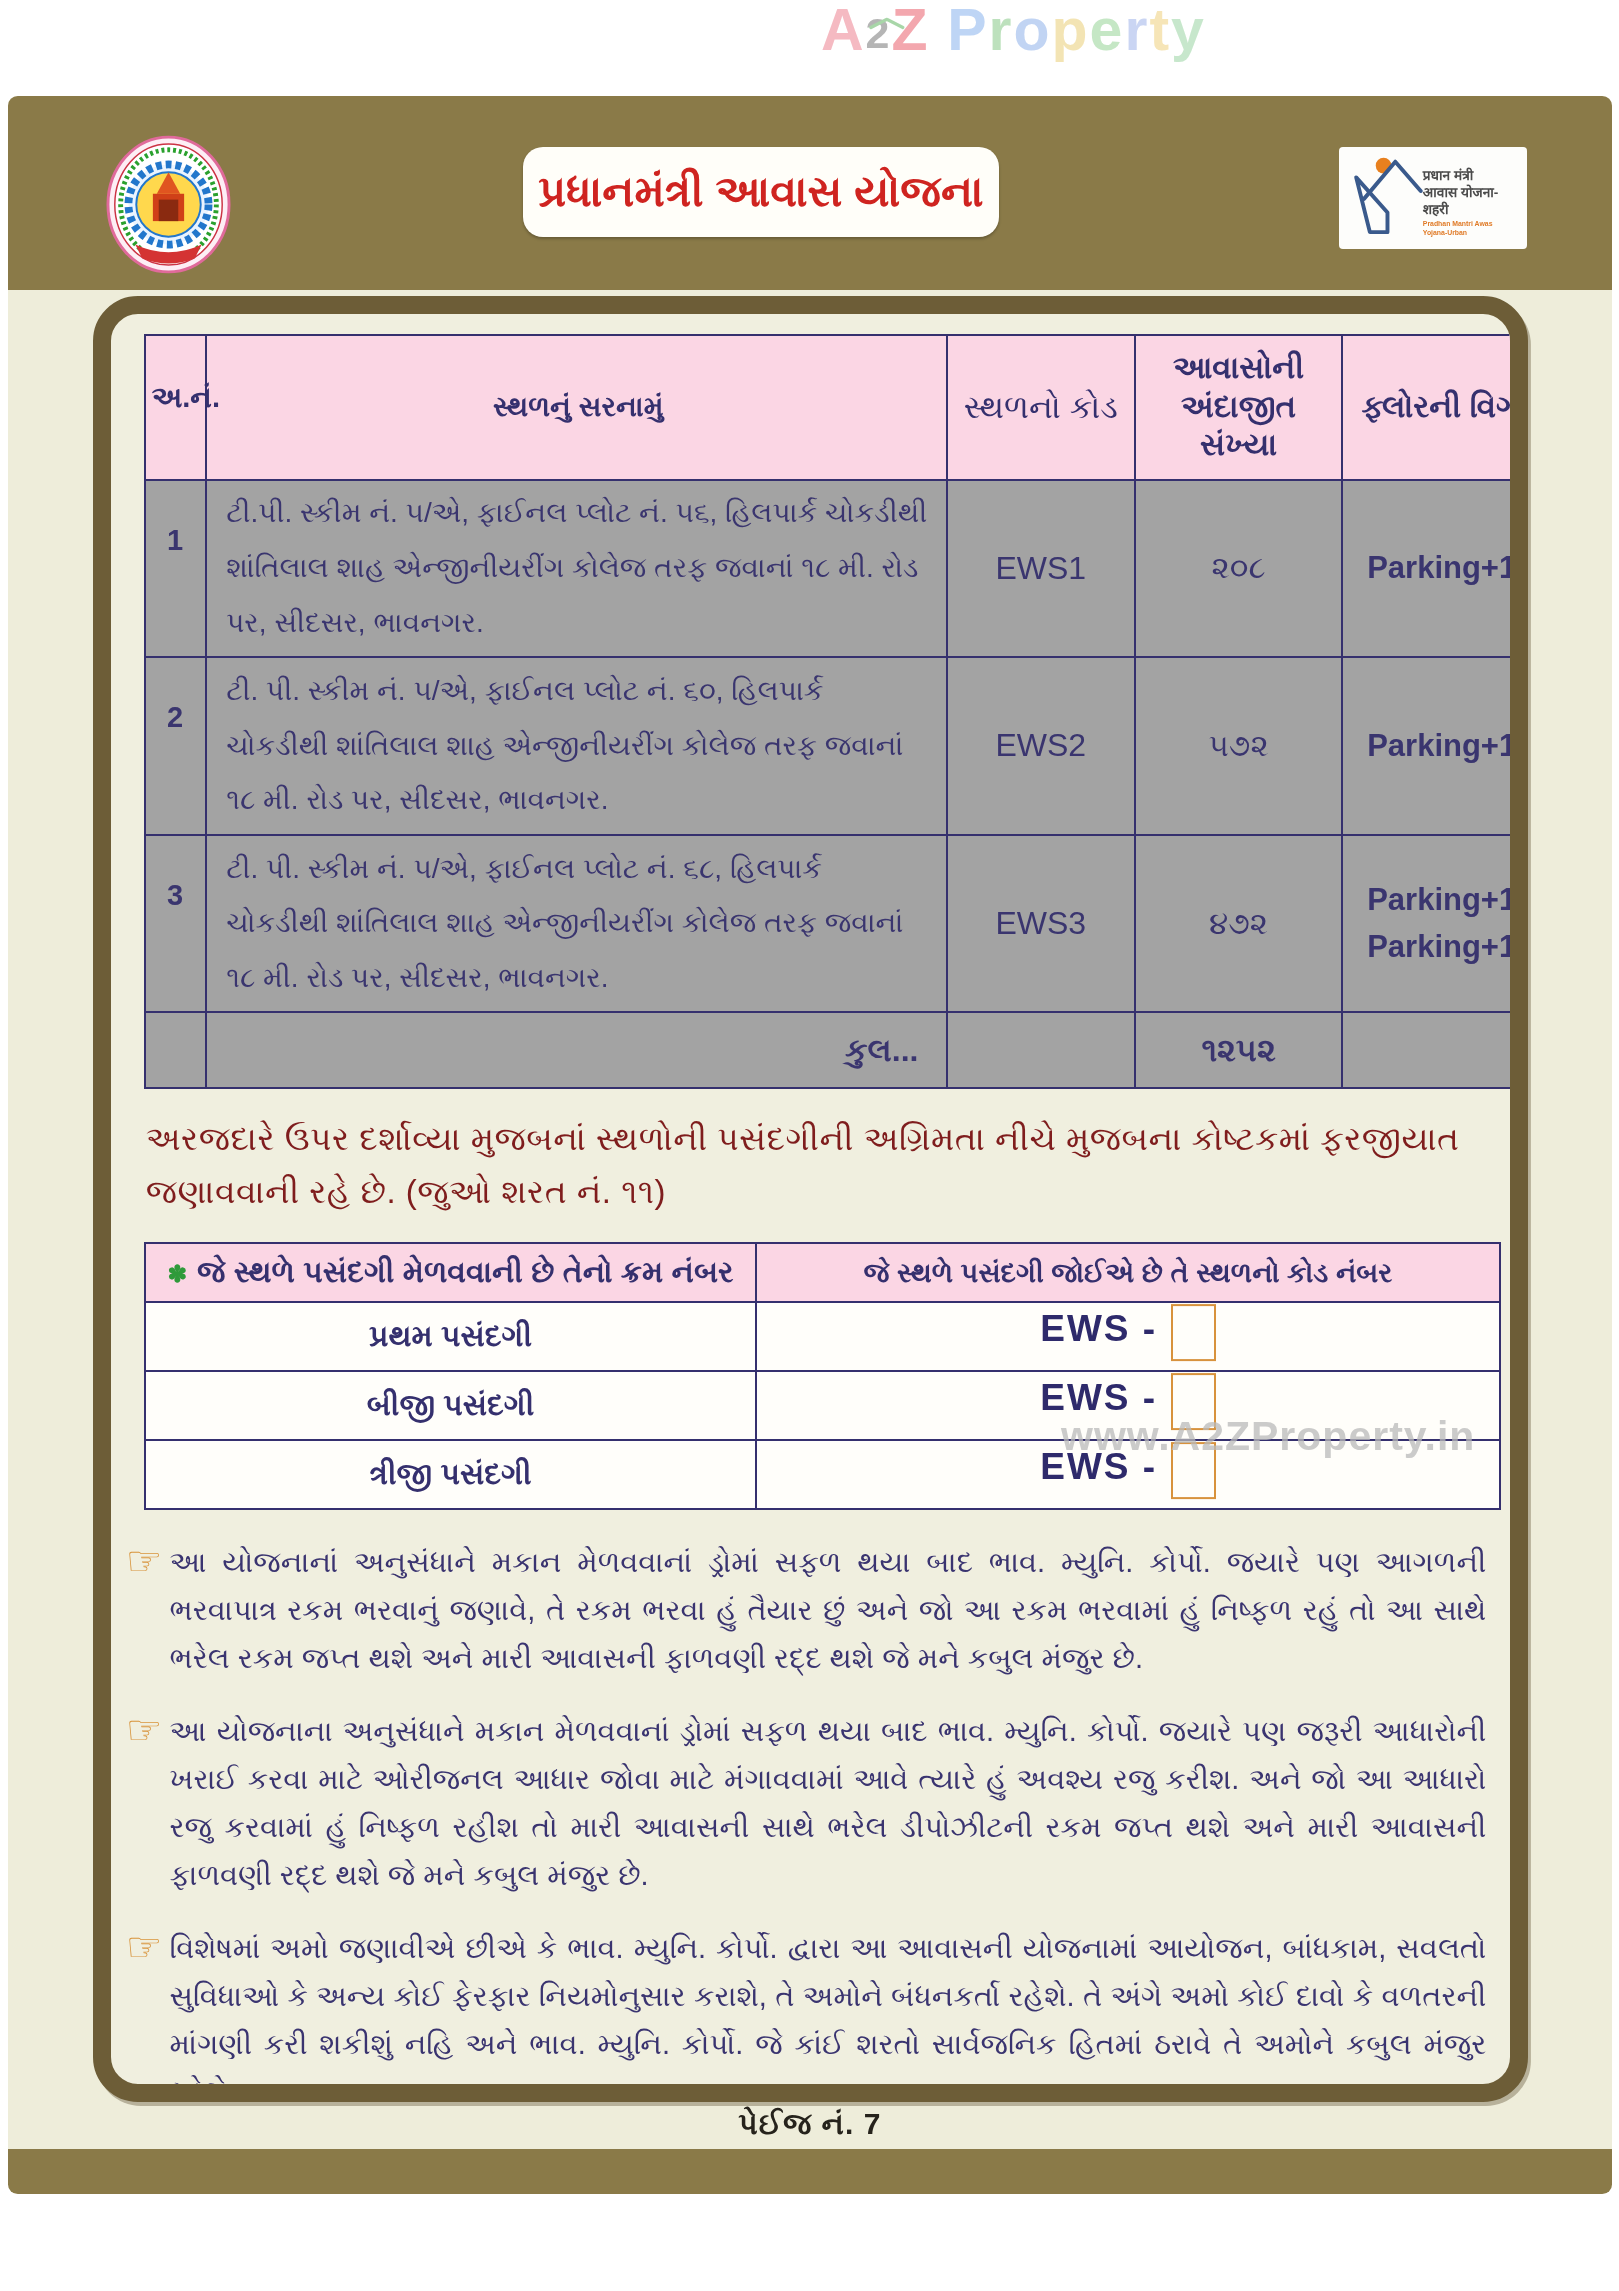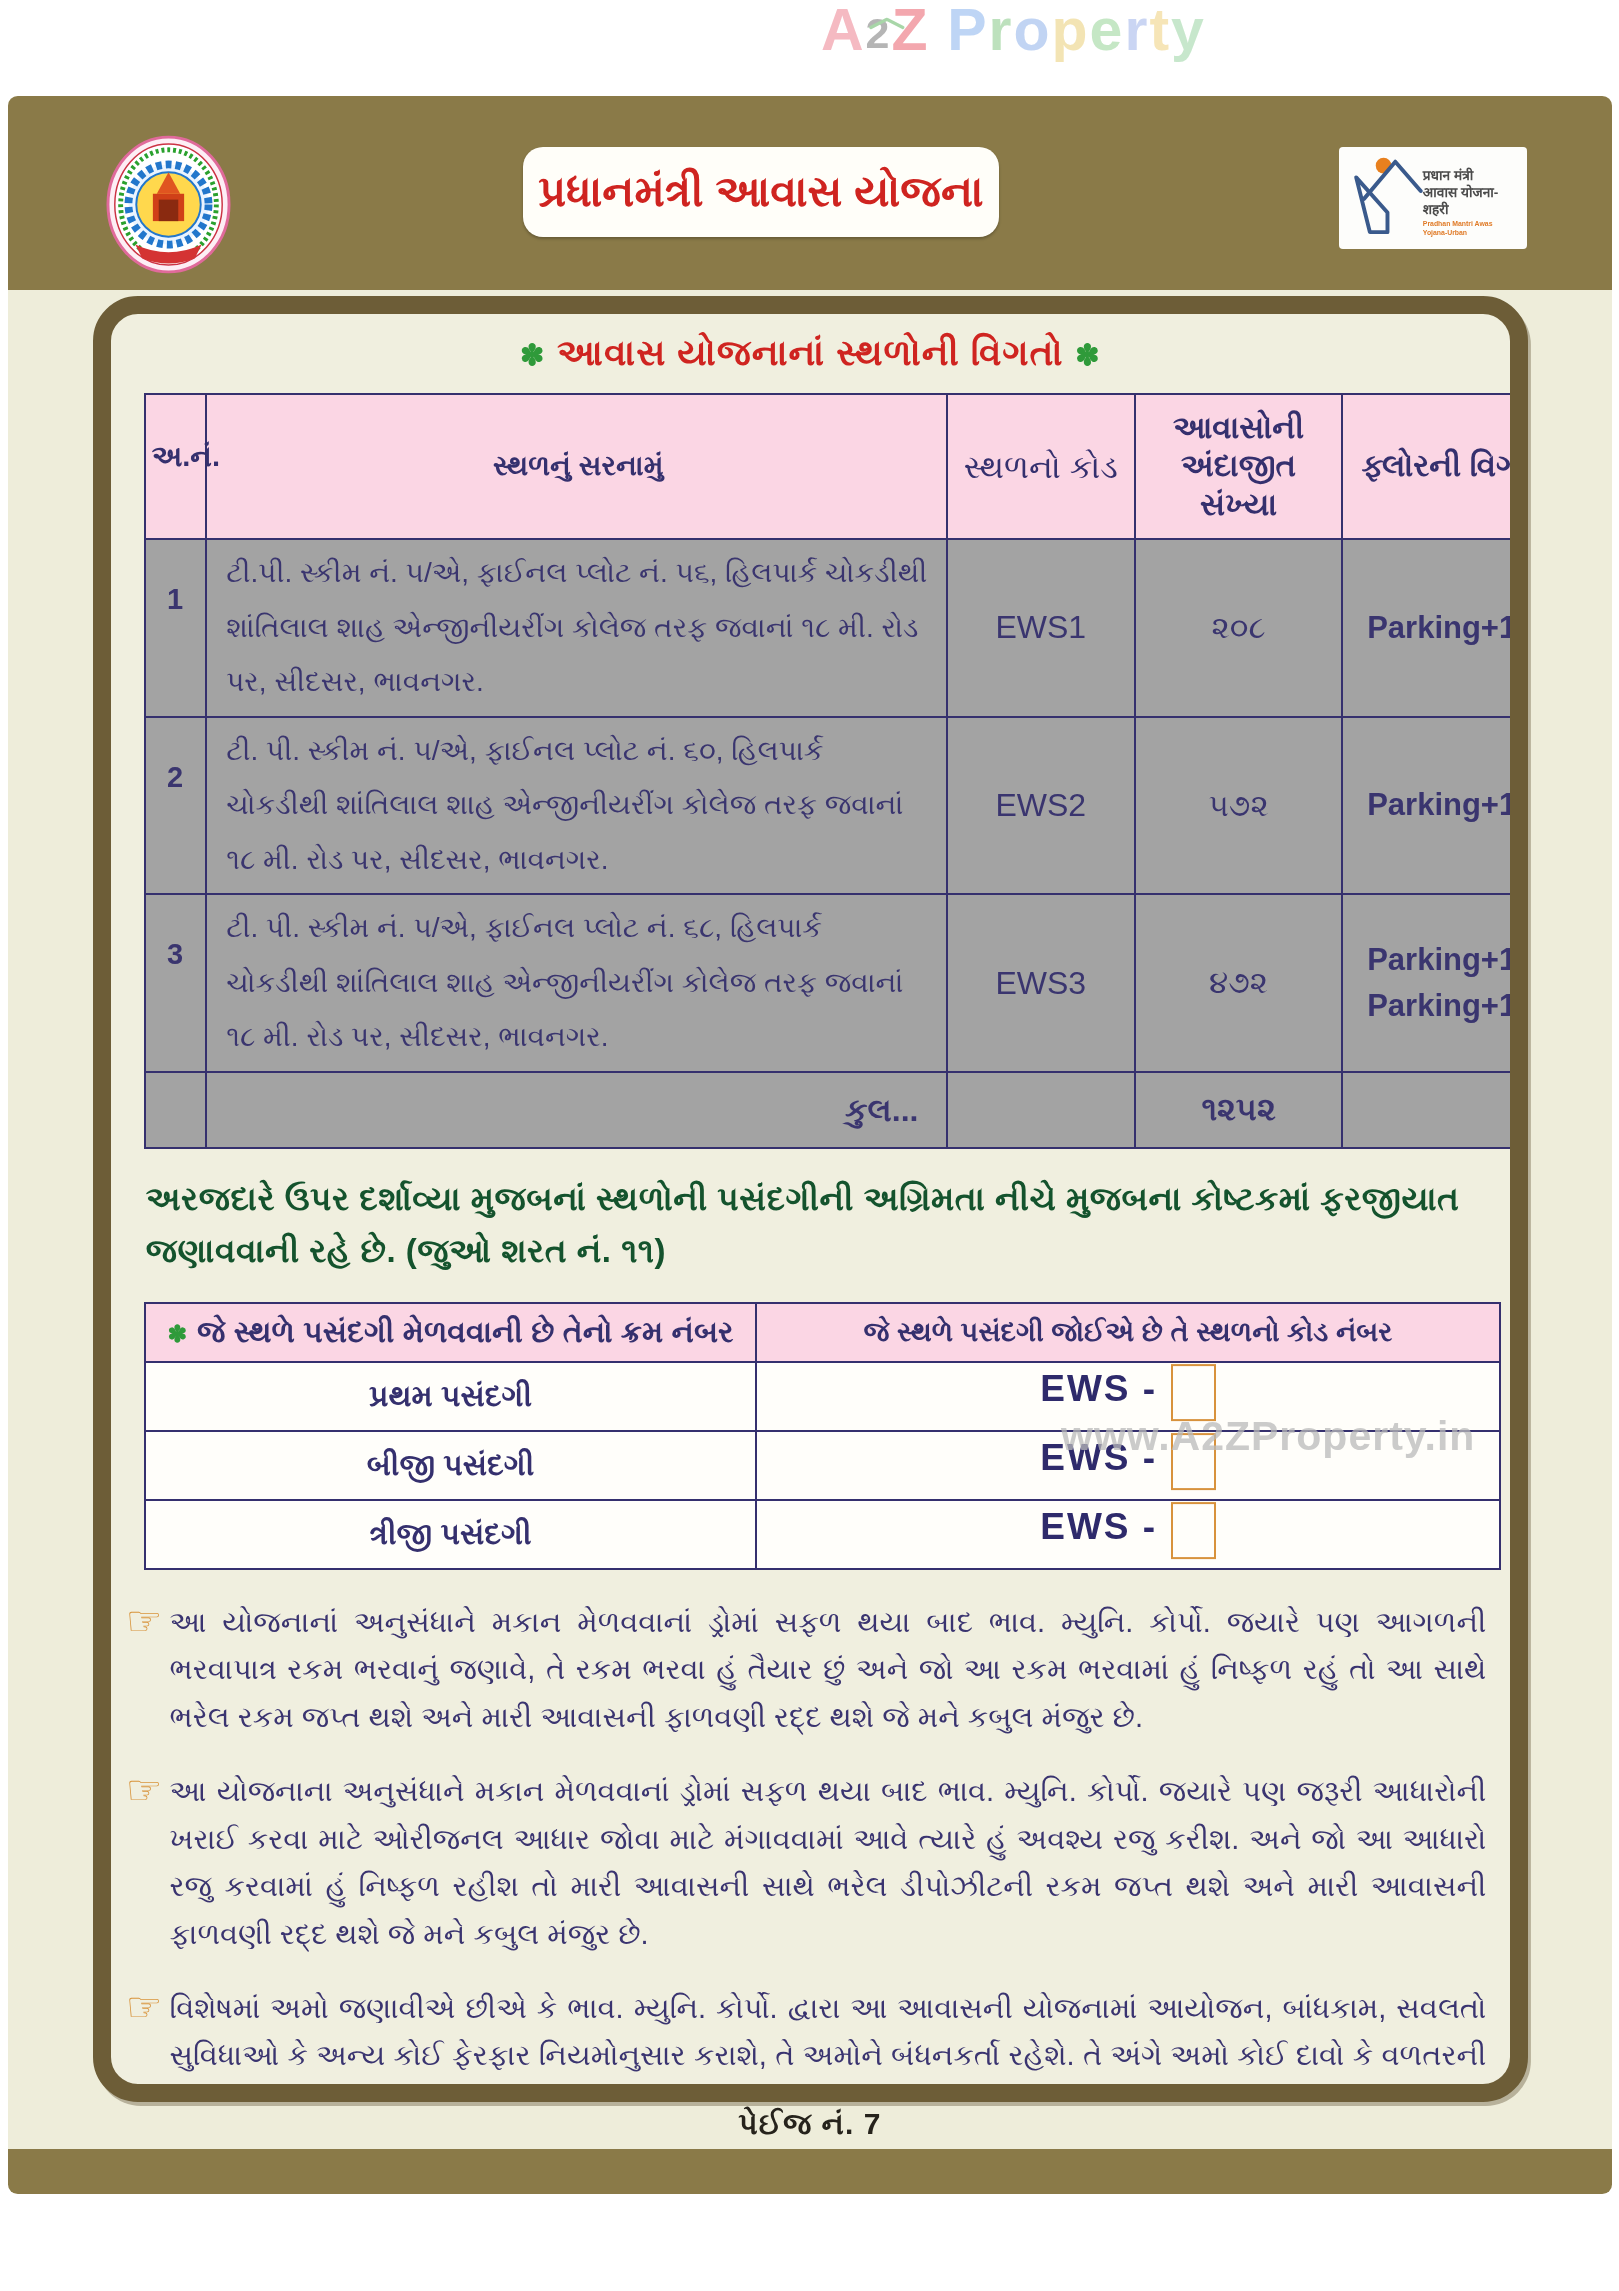--- a/index.html
+++ b/index.html
@@ -81,21 +81,21 @@
   .t1 .addr{width:704px;font-size:28px;line-height:1.95;padding:5.9px 15.7px 5.9px 19.6px;}
   .t1 .code{width:174px;text-align:center;font-weight:normal;font-size:32px;}
   .t1 .cnt{width:194px;text-align:center;font-size:31px;}
   .t1 .flr{width:202px;text-align:center;font-weight:bold;font-size:31px;line-height:1.5;}
   .t1 tr.r{height:176px;}
   .t1 tr.tot{height:71px;}
   .t1 .totlbl{text-align:right;font-weight:bold;font-size:32px;padding-right:27.4px;}
   .t1 .totval{text-align:center;font-weight:bold;font-size:32px;}
   
   .note{
-    margin:23.5px 23.5px 0 35px;color:#14532d;font-size:33px;font-weight:bold;line-height:1.6;
+    margin:23.5px 23.5px 0 35px;color:#7f1d1d;font-size:33px;font-weight:normal;line-height:1.6;
     letter-spacing:0.5px;
   }
   
   .t2{
     margin:23.5px 0 0 33px;border-collapse:collapse;width:1357px;table-layout:fixed;
     background:#fffefa;
     padding-left:36px;
   }
   .t2 th,.t2 td{border:2.9px solid #35306e;}
   .t2 th{
@@ -168,23 +168,20 @@
     <div class="pmay-txt">
       <span>प्रधान मंत्री</span><br>
       <span>आवास योजना-शहरी</span>
       <span class="en">Pradhan Mantri Awas Yojana-Urban</span>
     </div>
   </div>
 
   <div class="frame">
     <div class="inner">
 
-      <div class="sec-title">
-        <span class="star">✽</span><span>આવાસ યોજનાનાં સ્થળોની વિગતો</span><span class="star">✽</span>
-      </div>
 
       <table class="t1">
         <tbody>
             <tr>
           <th class="sr">અ.નં.</th>
           <th class="addr">સ્થળનું સરનામું</th>
           <th class="code">સ્થળનો કોડ</th>
           <th class="cnt">આવાસોની અંદાજીત સંખ્યા</th>
           <th class="flr">ફ્લોરની વિગત</th>
         </tr>

